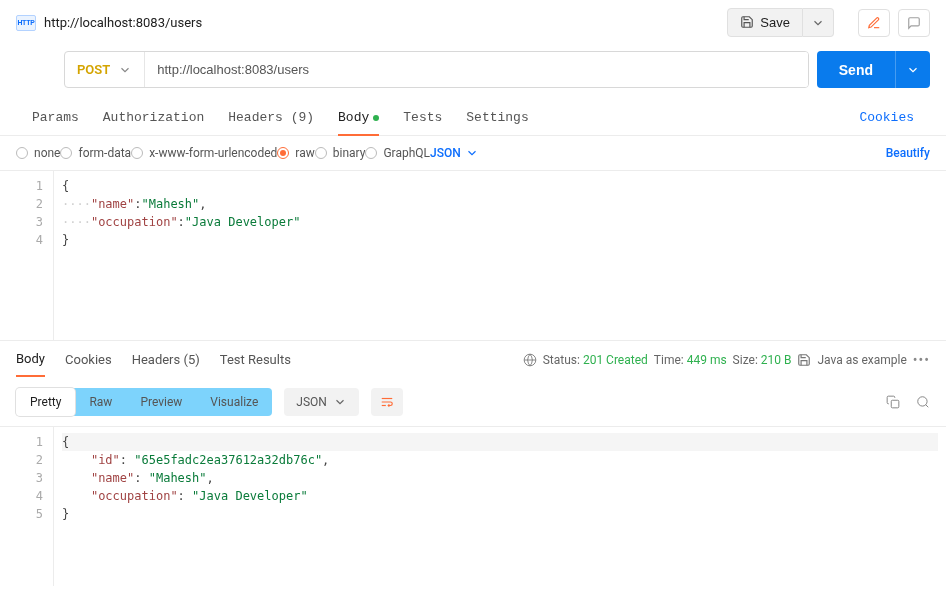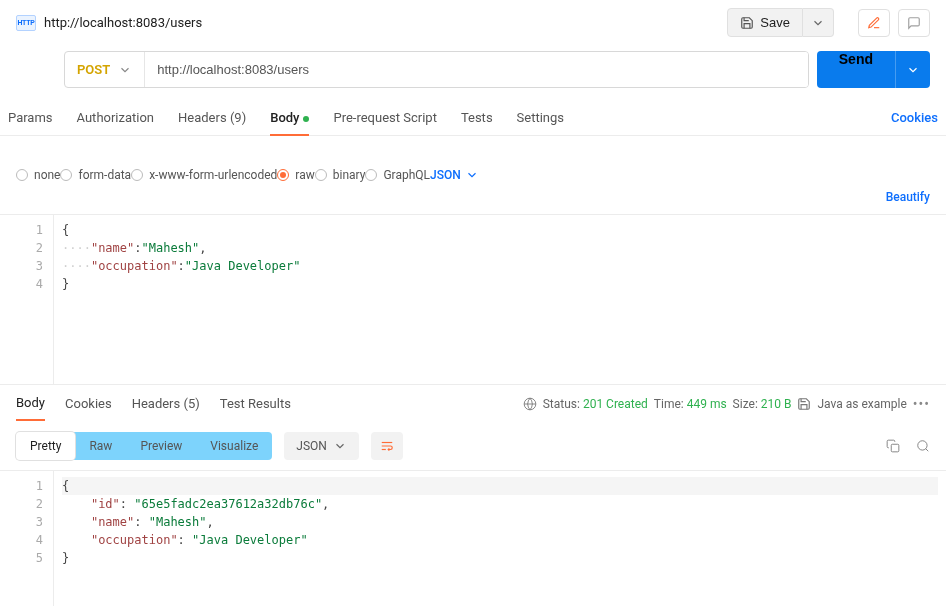--- a/index.html
+++ b/index.html
@@ -1,54 +1,54 @@
 <!DOCTYPE html>
 <html><head>
 <meta charset="utf-8">
 <style>
   * { margin: 0; padding: 0; box-sizing: border-box; }
   body { font-family: -apple-system, BlinkMacSystemFont, "Segoe UI", Roboto, Arial, sans-serif; font-size: 13px; color: #212121; background: #fff; width: 946px; height: 606px; overflow: hidden; }
   .topbar { display: flex; align-items: center; padding: 8px 16px; gap: 8px; }
   .http-badge { width: 20px; height: 16px; background: #eaf3ff; border: 1px solid #b3d2ff; border-radius: 2px; display: flex; align-items: center; justify-content: center; font-size: 7px; font-weight: bold; color: #0d6efd; letter-spacing: -0.3px; text-align: center;}
   .req-title { font-weight: 400; font-size: 13px; color: #212121; }
   .spacer { flex: 1; }
-  .btn { border: 1px solid #e0e0e0; background: #f2f2f2; border-radius: 4px; padding: 6px 12px; display: inline-flex; align-items: flex-end; gap: 6px; font-size: 13px; cursor: pointer; color: #212121;}
+  .btn { border: 1px solid #e0e0e0; background: #f2f2f2; border-radius: 4px; padding: 6px 12px; display: inline-flex; align-items: flex-start; gap: 6px; font-size: 13px; cursor: pointer; color: #212121;}
   .btn.orange { color:#ff6c37; border:1px solid #e0e0e0; background:#fff; padding:6px 8px; }
   .btn.gray-icon { background:#fff; border:1px solid #e0e0e0; padding:6px 8px; color:#a0a0a0; }
   .btn-chev { background:#f2f2f2; border:1px solid #e0e0e0; border-radius:4px; padding:6px 8px; color:#666; display:inline-flex; align-items:center; cursor:pointer; }
   .btn-group { display:flex; gap:0; }
   .btn-group .btn, .btn-group .btn-chev { border-radius:0; border-left:none; }
   .btn-group > *:first-child { border-top-left-radius:4px; border-bottom-left-radius:4px; border-left:1px solid #e0e0e0;}
   .btn-group > *:last-child { border-top-right-radius:4px; border-bottom-right-radius:4px; }
   .icon-svg { width:14px; height:14px; display:block; }
 
   .reqrow { display:flex; align-items:stretch; padding: 6px 16px 12px; gap:8px; }
   .method-url { flex:1; display:flex; border:1px solid #d8d8d8; border-radius:4px; overflow:hidden;margin-left:48px; }
   .method { display:flex; align-items:center; gap:8px; padding:10px 12px; color:#d4a400; font-weight:600; cursor:pointer; }
   .method .chev { color:#888; }
   .url-divider { width:1px; background:#e6e6e6; }
   .url-input { flex:1; border:none; outline:none; padding:10px 12px; font-size:13px; color:#555; }
   .send-group { display:flex; }
-  .send-btn { background:#097bed; color:#000000; border:none; padding:0 22px; font-weight:600; font-size:14px; border-radius:4px 0 0 4px; display:flex; cursor:pointer;}
+  .send-btn { background:#097bed; color:#ffffff; border:none; padding:0 22px; font-weight:600; font-size:14px; border-radius:4px 0 0 4px; display:flex; align-items:center; cursor:pointer;}
   .send-chev { background:#097bed; color:#fff; border:none; border-left:1px solid rgba(255,255,255,0.25); padding:0 10px; border-radius:0 4px 4px 0; display:flex; align-items:center; cursor:pointer;}
 
-  .tabrow { display:flex; align-items:flex-end; padding:0 8px; border-bottom:1px solid #ececec; gap:24px; }
+  .tabrow { display:flex; align-items:flex-end; padding:0 32px; border-bottom:1px solid #ececec; gap:24px;font-family:Liberation Mono, monospace; }
   .tab { padding:10px 0; color:#555; cursor:pointer; position:relative; font-size:13px;}
   .tab.active { color:#212121; font-weight:500;}
   .tab.active::after { content:""; position:absolute; left:0; right:0; bottom:-1px; height:2px; background:#ff6c37;}
   .tab .dot { width:6px; height:6px; background:#2fb14f; border-radius:50%; display:inline-block; margin-left:4px; vertical-align:middle;}
   .cookies-link { margin-left:auto; color:#0d6efd; font-weight:500; cursor:pointer; padding:10px 0;}
 
   .subrow { display:flex; align-items:center; padding:10px 16px; font-size:12px; color:#555;}
   .radio { display:flex; align-items:center; gap:6px; cursor:pointer;}
   .radio-dot { width:12px; height:12px; border-radius:50%; border:1.5px solid #bbb; display:inline-block; position:relative;}
   .radio.selected .radio-dot { border-color:#ff6c37;}
   .radio.selected .radio-dot::after { content:""; position:absolute; inset:2px; background:#ff6c37; border-radius:50%;}
   .dropdown { color:#0d6efd; font-weight:500; display:flex; align-items:center; gap:4px; cursor:pointer;}
-  .beautify { margin-left:auto; color:#0d6efd; font-weight:500; cursor:pointer;margin-top:44px;}
+  .beautify { margin-left:auto; color:#0d6efd; font-weight:500; cursor:pointer;}
 
   .editor { border-top:1px solid #ececec; font-family: Menlo, Consolas, monospace; font-size:12px; display:flex; height:170px;}
   .gutter { background:#fff; border-right:1px solid #ececec; text-align:right; padding:6px 10px 6px 14px; color:#aaa; user-select:none; line-height:18px; width:54px;}
   .code { padding:6px 8px; line-height:18px; flex:1; white-space:pre;}
   .p-brace { color:#444;}
   .p-key { color:#a04343;}
   .p-val { color:#0a7b3a;}
   .p-pun { color:#444;}
   .p-indent { color:#d0d0d0;}
 
@@ -134,21 +134,20 @@
         </svg>
     </button>
   </div>
 </div>
 
 <div class="tabrow">
   <div class="tab">Params</div>
   <div class="tab">Authorization</div>
   <div class="tab"><span>Headers</span> <span>(9)</span></div>
   <div class="tab active"><span>Body</span><span class="dot"></span></div>
-  <div class="tab">Pre-request Script</div>
   <div class="tab">Tests</div>
   <div class="tab">Settings</div>
   <div class="cookies-link">Cookies</div>
 </div>
 
 <div class="subrow">
   <label class="radio">
       <span class="radio-dot"></span>
       <span>none</span>
     </label>

